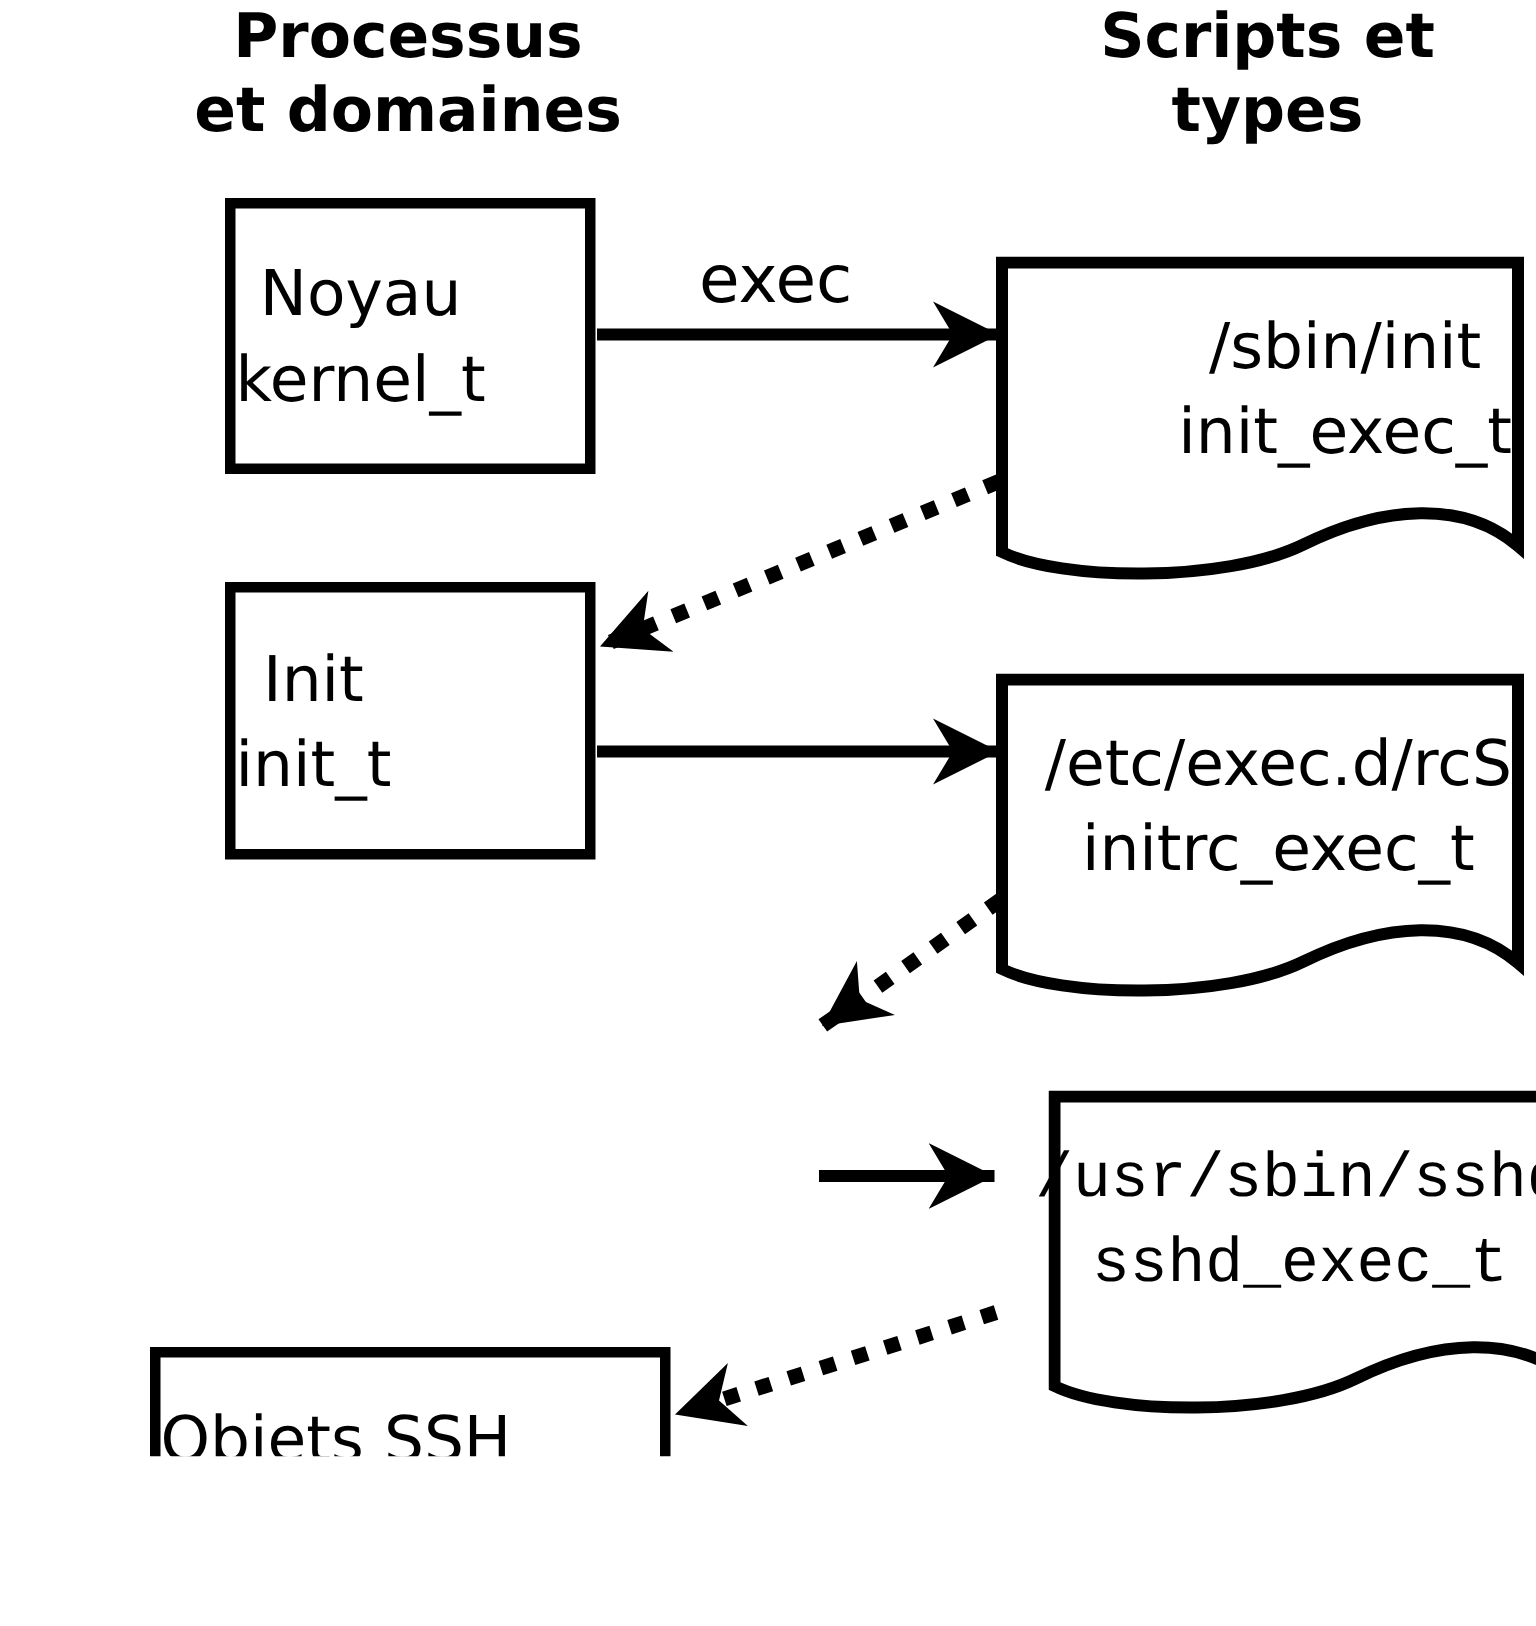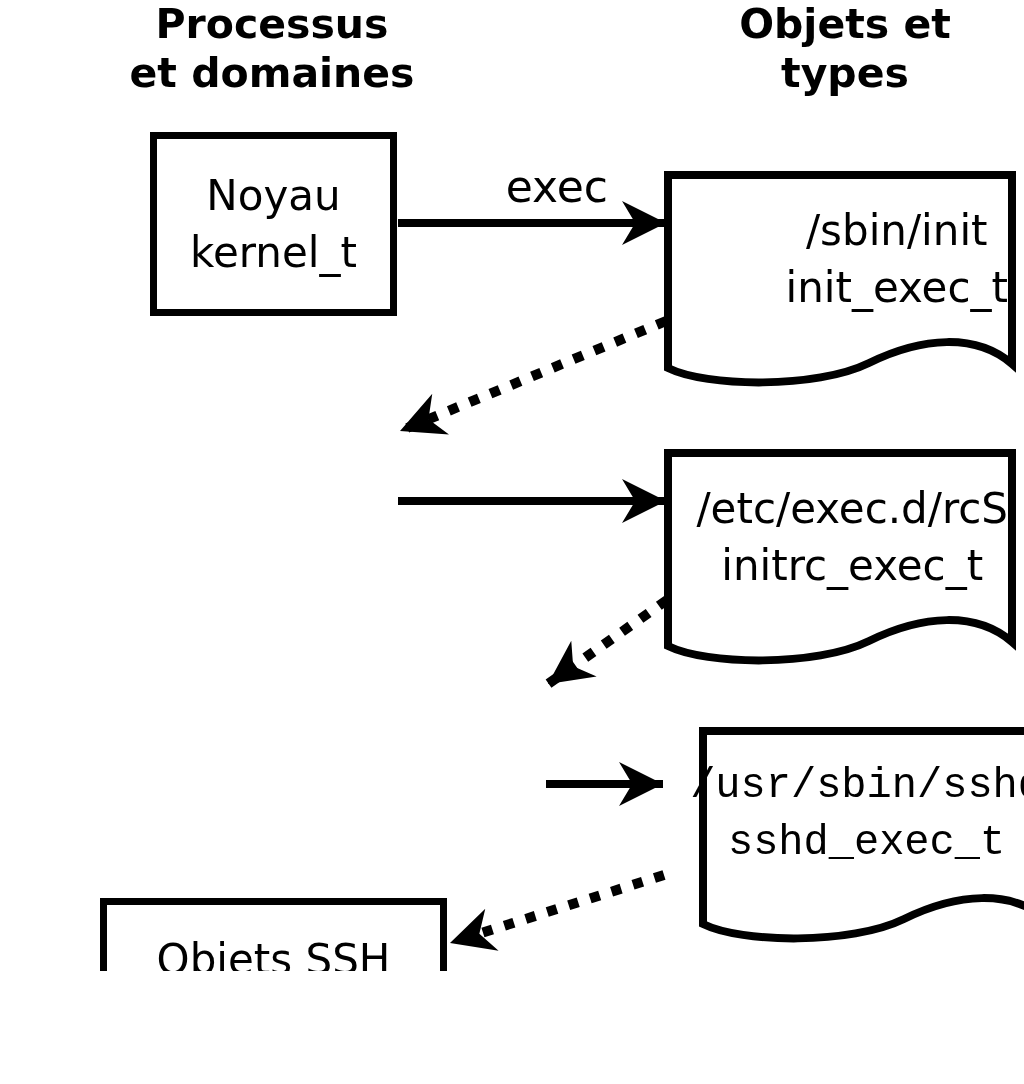--- a/index.html
+++ b/index.html
@@ -45,33 +45,32 @@
     stroke-dasharray: 10 12.5;
     stroke-linecap: butt;
     fill: none;
   }
 
   .edge-label {
     position: absolute;
     left: 466px;
     top: 165px;
     width: 142px;
-    text-align: right;
+    text-align: left;
     font-size: 44px;
     line-height: 44px;
   }
 
   .pbox {
     position: absolute;
     box-sizing: border-box;
     border: 7px solid #000000;
     background: #ffffff;
     display: flex;
     align-items: center;
-    justify-content: center;
   }
   .node-label {
     display: block;
     text-align: center;
     font-size: 42px;
     line-height: 57px;
     white-space: pre-line;
   }
 
   .doc {
@@ -102,21 +101,21 @@
   }
 </style>
 </head>
 <body>
 
 <div class="canvas">
 
   <div class="col-header" id="header-left">Processus
 et domaines</div>
 
-  <div class="col-header" id="header-right">Objets et
+  <div class="col-header" id="header-right">Scripts et
 types</div>
 
   <svg class="wires" width="1024" height="1084" viewBox="0 0 1024 1084">
     <defs>
       <marker id="arrowhead" viewBox="0 0 10 10" refX="10" refY="5" markerWidth="44" markerHeight="46" orient="auto" markerUnits="userSpaceOnUse">
         <path d="M 0 0 L 10 5 L 0 10 L 3 5 Z" fill="#000000"></path>
       </marker>
     </defs>
     <path class="wire-solid" marker-end="url(#arrowhead)" d="M 398 223 L 666 223"></path>
     <path class="wire-dotted" marker-end="url(#arrowhead)" d="M 666 321 L 400 431"></path>
@@ -126,20 +125,24 @@
     <path class="wire-dotted" marker-end="url(#arrowhead)" d="M 664 875 L 450 943"></path>
   </svg>
 
   <div class="edge-label">exec</div>
 
   <div class="pbox" style="left:150px; top:132px; width:247px; height:184px;">
     <span class="node-label">Noyau
 kernel_t</span>
   </div>
 
+  <div class="pbox" style="left:150px; top:388px; width:247px; height:185px;">
+    <span class="node-label">Init
+init_t</span>
+  </div>
 
 
   <div class="pbox" style="left:100px; top:898px; width:347px; height:180px;">
     <span class="node-label">Objets SSH
 sshd_t</span>
   </div>
 
   <div class="doc" style="left:664px; top:171px;">
     <svg width="352" height="226" viewBox="0 0 352 226">
       <path class="doc-shape" d="M 4 4 L 348 4 L 348 193 C 312 162 258 166 205 192 C 152 218 42 216 4 197 Z"></path>

